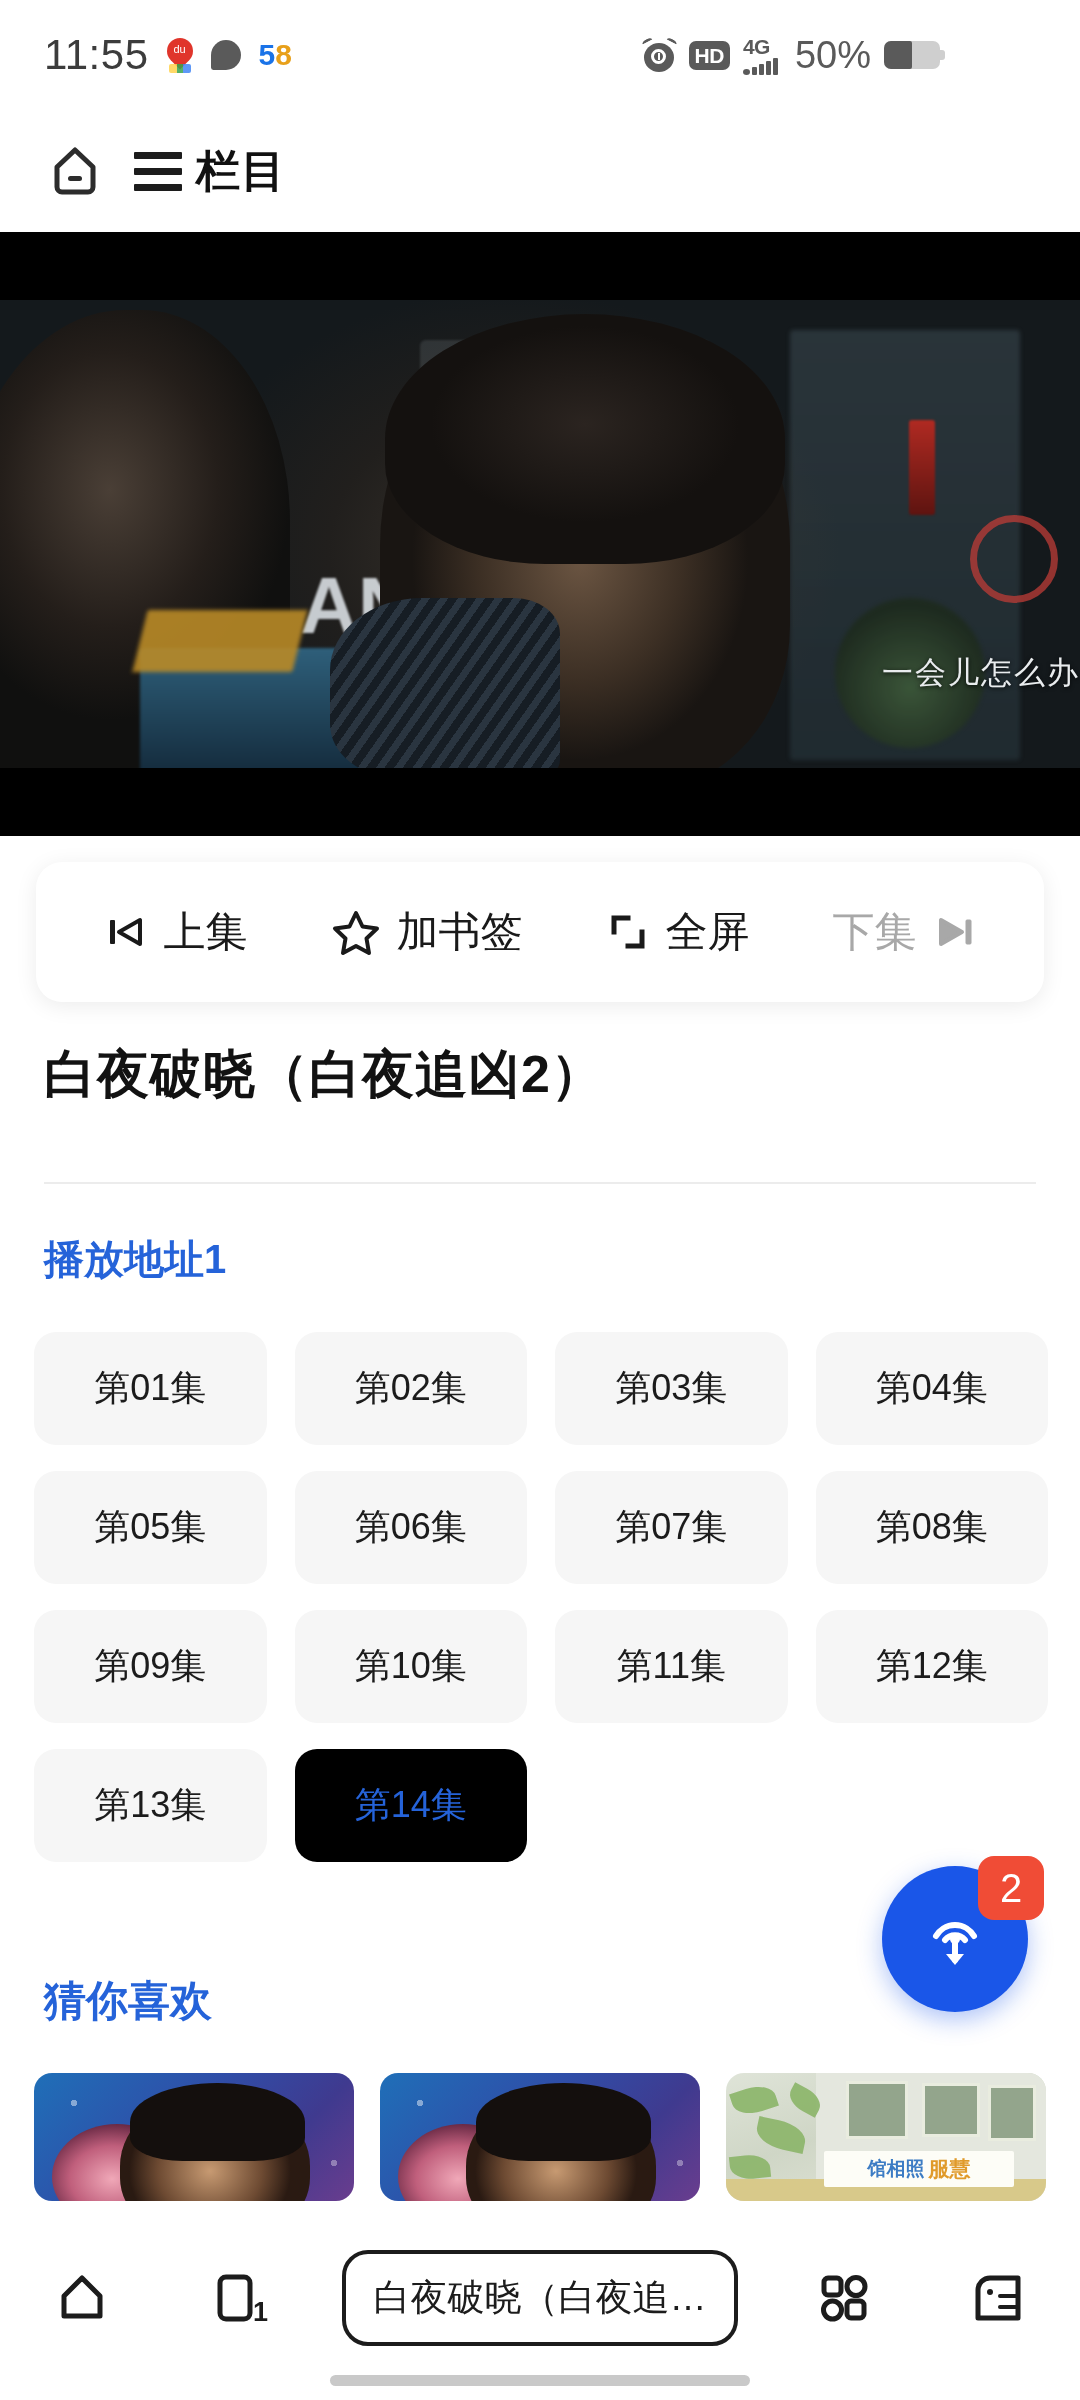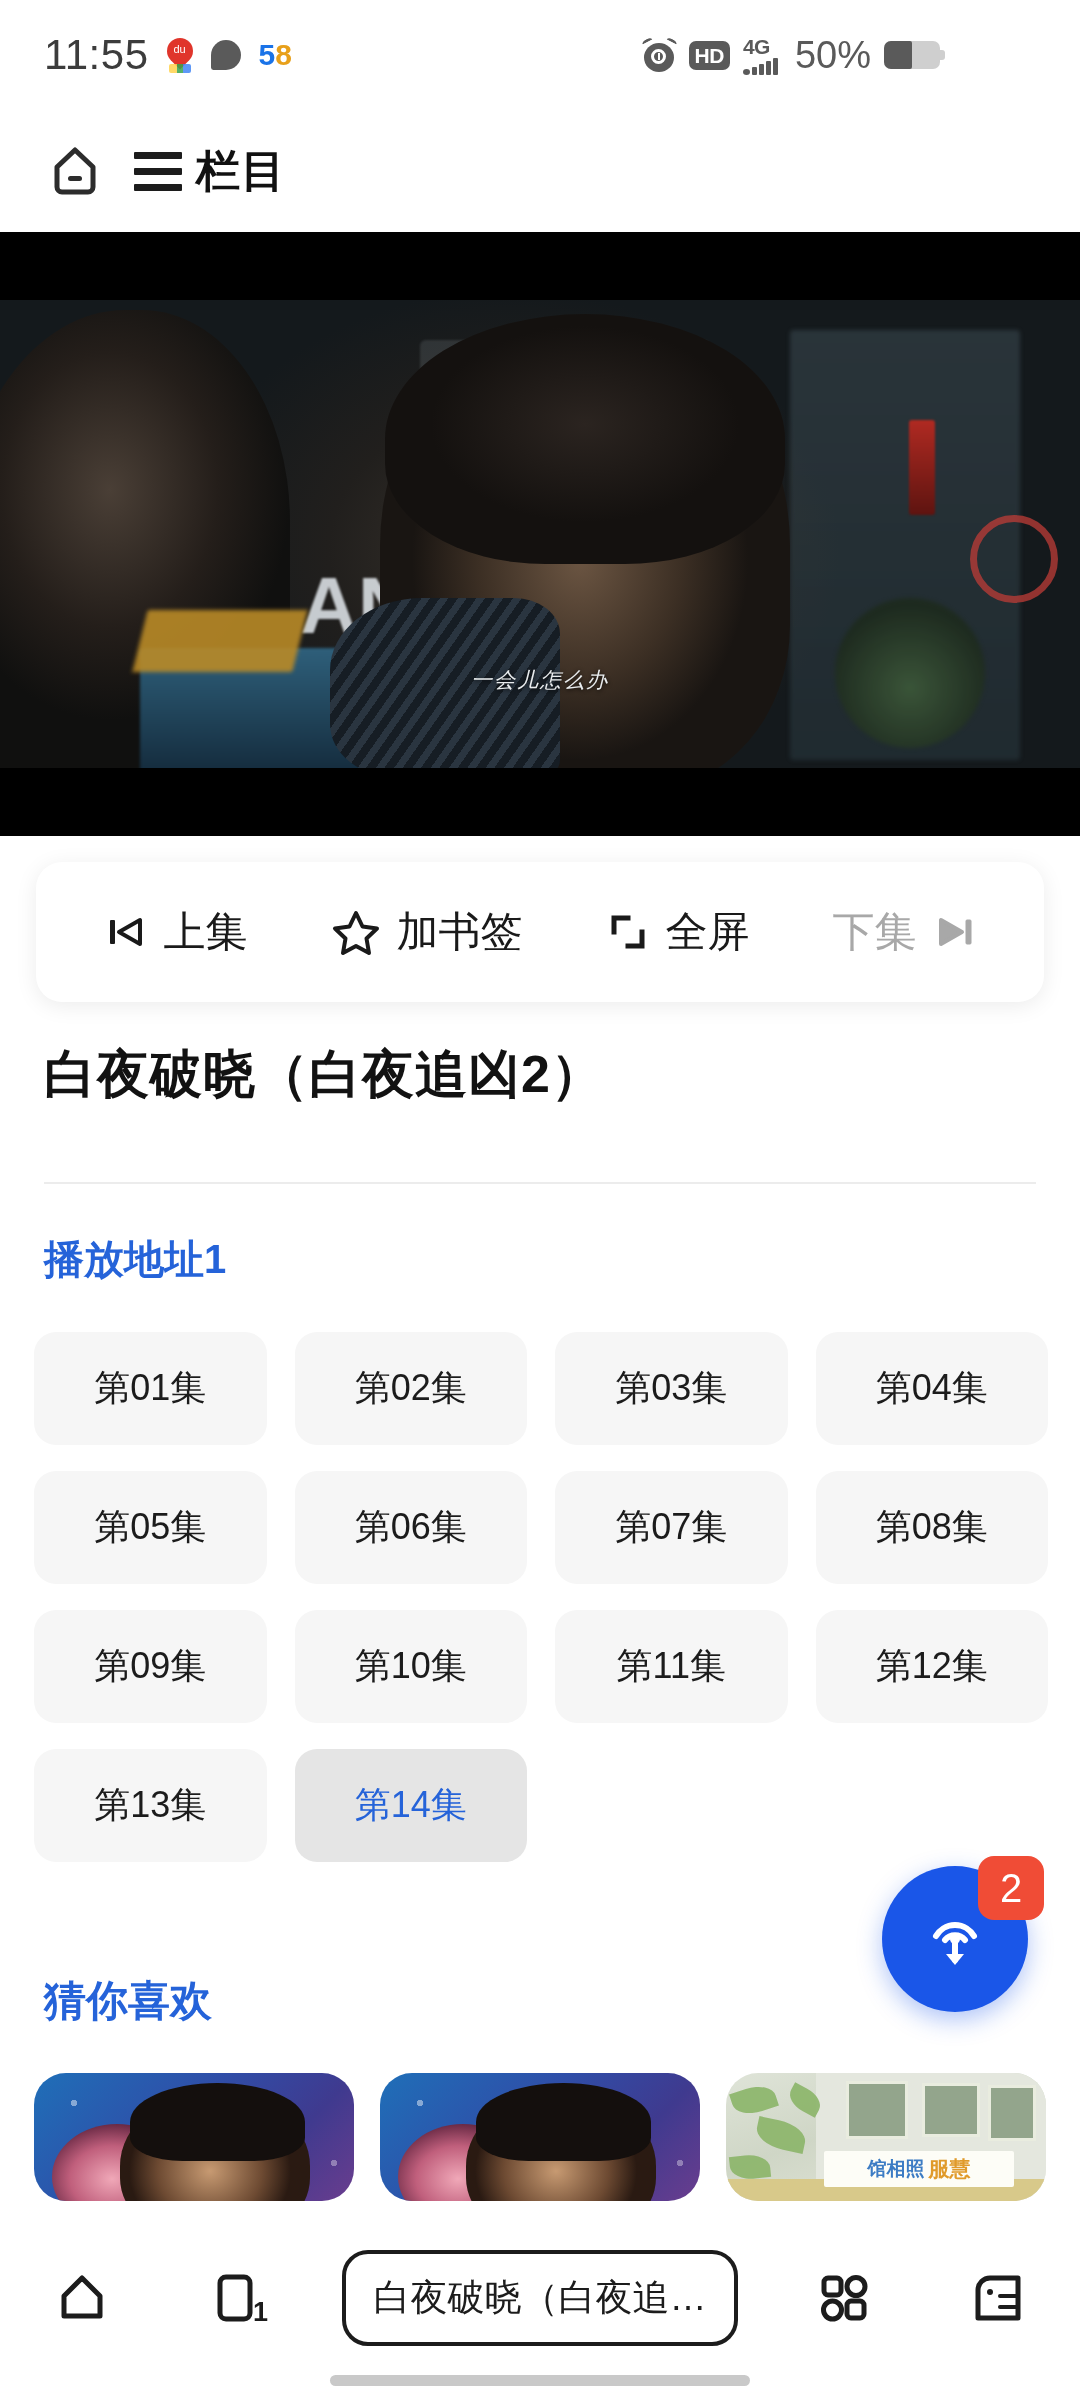--- a/index.html
+++ b/index.html
@@ -166,24 +166,23 @@
   }
   .vf-laptop {
     position:absolute; left:140px; bottom:-10px; width:240px; height:130px;
     background:linear-gradient(180deg,#2e5f7a,#13293a); border-radius:5px; filter:blur(1.5px);
   }
   .vf-yellow {
     position:absolute; left:140px; bottom:96px; width:160px; height:62px;
     background:#b98a27; filter:blur(2px); transform:skewX(-14deg); opacity:.9;
   }
   .subtitle {
-    position:absolute; left:0; right:0; bottom:74px; text-align:center;
-    color:#e9ecee; font-size:21px; letter-spacing:2px; z-index:5;
+    position:absolute; left:0; right:0; bottom:74px; text-align:right;
+    color:#e9ecee; font-size:31px; letter-spacing:2px; z-index:5;
     text-shadow:0 1px 4px rgba(0,0,0,.85);
-    font-style:italic;
   }
 
   
   .controls {
     position:absolute; top:862px; left:36px; width:1008px; height:140px;
     background:#fff; border-radius:26px;
     box-shadow:0 4px 22px rgba(0,0,0,.08);
     display:flex; align-items:center; justify-content:space-around; padding:0 24px;
   }
   .ctrl { display:flex; align-items:center; gap:16px; }
@@ -205,21 +204,21 @@
   
   .ep-grid {
     position:absolute; top:1332px; left:34px; width:1014px;
     display:grid; grid-template-columns:repeat(4,1fr); gap:26px 28px;
   }
   .ep {
     height:113px; background:#f6f6f6; border-radius:22px;
     display:flex; align-items:center; justify-content:center;
     font-size:36px; color:#1c1c1c;
   }
-  .ep.active { background:#e5e5e5; color:#2563d9; }
+  .ep.active { background:#000000; color:#2563d9; }
 
   
   .fab {
     position:absolute; top:1866px; left:882px; width:146px; height:146px;
     background:#1a56e8; border-radius:50%;
     box-shadow:0 8px 24px rgba(26,86,232,.35);
     display:flex; align-items:center; justify-content:center;
   }
   .fab-badge {
     position:absolute; top:1856px; left:978px; width:66px; height:64px;
@@ -229,21 +228,21 @@
 
   
   .rec-title {
     position:absolute; top:1973px; left:44px;
     font-size:42px; color:#2563d9; font-weight:700;
   }
   .rec-row {
     position:absolute; top:2073px; left:34px; width:1014px;
     display:flex; gap:26px;
   }
-  .rec-card { width:320px; height:128px; border-radius:32px; overflow:hidden; position:relative; }
+  .rec-card { width:320px; height:128px; border-radius:18px; overflow:hidden; position:relative; }
   .rec-a, .rec-b {
     background:linear-gradient(135deg,#1f6fb8 0%,#2f4ea8 42%,#3f3a8f 72%,#6a3d8e 100%);
   }
   .rec-a .man, .rec-b .man {
     position:absolute; left:86px; top:18px; width:190px; height:150px;
     background:radial-gradient(ellipse 95px 85px at 90px 80px,#c79a72 0%,#6d4a32 55%,#2a1a12 85%);
     border-radius:50% 50% 42% 42%;
   }
   .rec-a .hair, .rec-b .hair {
     position:absolute; left:96px; top:10px; width:175px; height:78px;

